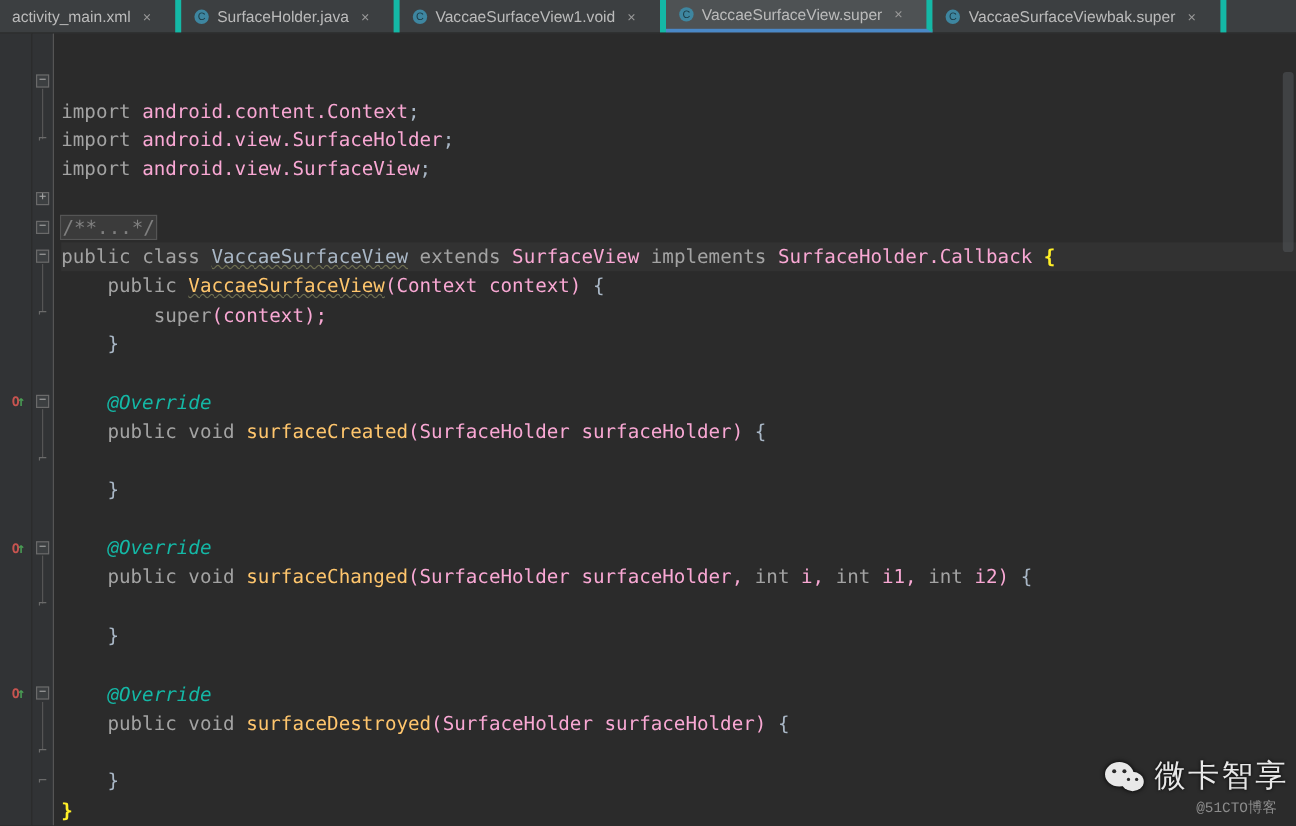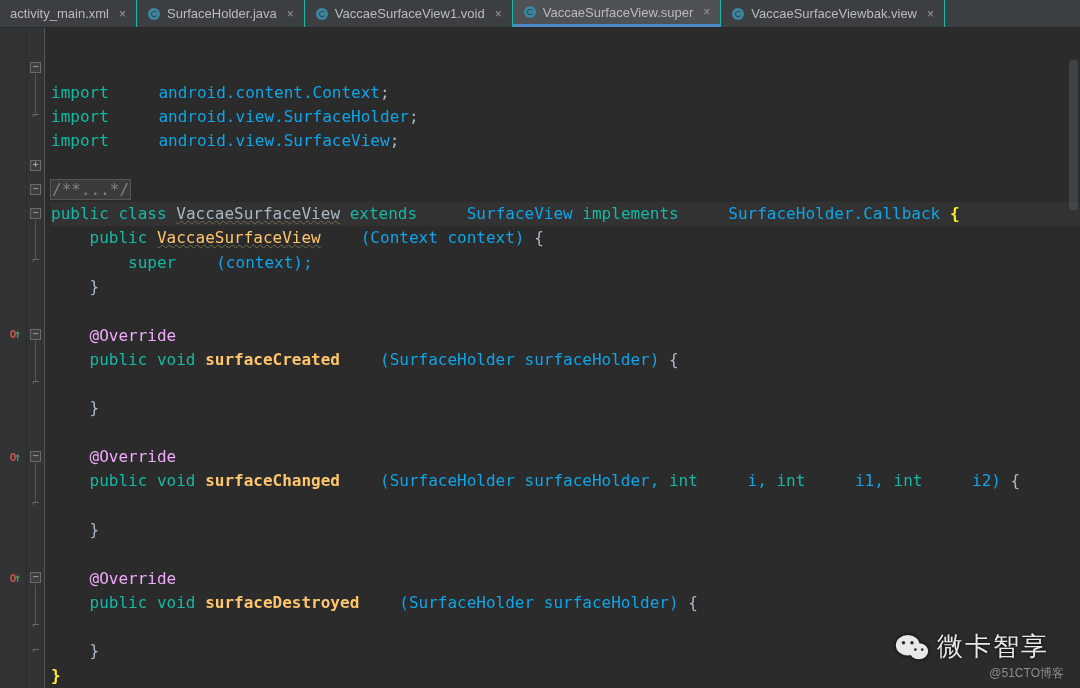--- a/index.html
+++ b/index.html
@@ -17,25 +17,25 @@
   .tabbar {
     display: flex;
     height: 28px;
     background: #3c3f41;
     border-bottom: 1px solid #282828;
     align-items: stretch;
   }
   .tab {
     display: flex;
     align-items: center;
-    padding: 0 10px 0 10px;
+    padding: 0 20px 0 10px;
     color: #bbbbbb;
     font-size: 13px;
     font-family: "Segoe UI", "Helvetica", sans-serif;
-    border-right: 1px solid #14b8a6;
+    border-right: 5px solid #14b8a6;
     gap: 6px;
     cursor: pointer;
     white-space: nowrap;
   }
   .tab.active {
     background: #4e5254;
     border-bottom: 3px solid #4a88c7;
   }
   .tab .close {
     font-size: 12px;
@@ -63,25 +63,25 @@
     padding-top: 4px;
   }
   .code {
     flex: 1;
     padding: 4px 0 4px 6px;
     position: relative;
     line-height: 24.3px;
     white-space: pre;
   }
   
-  .kw { color: #14b8a6; }
-  .an { color: #f0abfc; }          
+  .kw { color: #a3a3a3; }
+  .an { color: #14b8a6; font-style: italic; }          
   .cm-box { color:#808080; background:#3b3b3b; outline:1px solid #555; padding:0 1px;}
-  .fn { color: #ffc66d; font-weight: bold; }          
-  .pn { color: #0ea5e9; margin-left: 40px; }          
+  .fn { color: #ffc66d; }          
+  .pn { color: #f9a8d4; }          
   .br { color: #a9b7c6; }
   .br-match { color:#ffef28; font-weight:bold; }
   .cls-decl { color:#a9b7c6; text-decoration: underline wavy #6e6e50; text-decoration-thickness:1px;}
   .ctor { color:#ffc66d; text-decoration: underline wavy #6e6e50; text-decoration-thickness:1px;}
   .ln { display:block; height:24.3px; }
   .ln.caret-line { background:#323232; }
   
   .mark {
     position: absolute;
     left: 4px;
@@ -130,41 +130,41 @@
     left:3px;
     width:11px;height:11px;
     color:#6a6a6a;
     font-size:12px;
     line-height:10px;
     text-align:center;
   }
   
   .watermark{
     position:absolute;
-    right:31px;
+    right:6px;
     bottom:24px;
     display:flex;
     align-items:center;
     gap:8px;
     color:#e8e8e8;
     font-family:"Microsoft YaHei","PingFang SC",sans-serif;
     font-size:26px;
     letter-spacing:2px;
     pointer-events:none;
     text-shadow:0 0 3px #000;
     text-align:right;
   }
   .watermark svg{filter:drop-shadow(0 0 2px #000);}
   .sub-water{
     position:absolute;
     right:16px;
     bottom:6px;
     color:#8d8d8d;
     font-size:12px;
-    font-family:Liberation Sans, sans-serif;
+    font-family:Liberation Mono, monospace;
     pointer-events:none;
   }
   .scroll-thumb{
     position:absolute;
     right:2px;
     top:32px;
     width:9px;
     height:150px;
     background:#52565a;
     border-radius:3px;
@@ -209,21 +209,21 @@
     <span>VaccaeSurfaceView.super</span>
     <span class="close">×</span>
   </div>
   <div class="tab">
     <span class="icon-slot">
       <svg width="14" height="14">
           <circle cx="7" cy="7" r="6" fill="#3e86a0"></circle>
           <text x="7" y="10" font-size="9" text-anchor="middle" fill="#1b3a44" font-family="sans-serif">C</text>
         </svg>
     </span>
-    <span>VaccaeSurfaceViewbak.view</span>
+    <span>VaccaeSurfaceViewbak.super</span>
     <span class="close">×</span>
   </div>
 </div>
 
 <div class="editor-wrap">
 
   <div class="gutter-marks">
     <div class="mark ov" style="top:300px;"></div>
     <div class="mark ov" style="top:423px;"></div>
     <div class="mark ov" style="top:544px;"></div>

